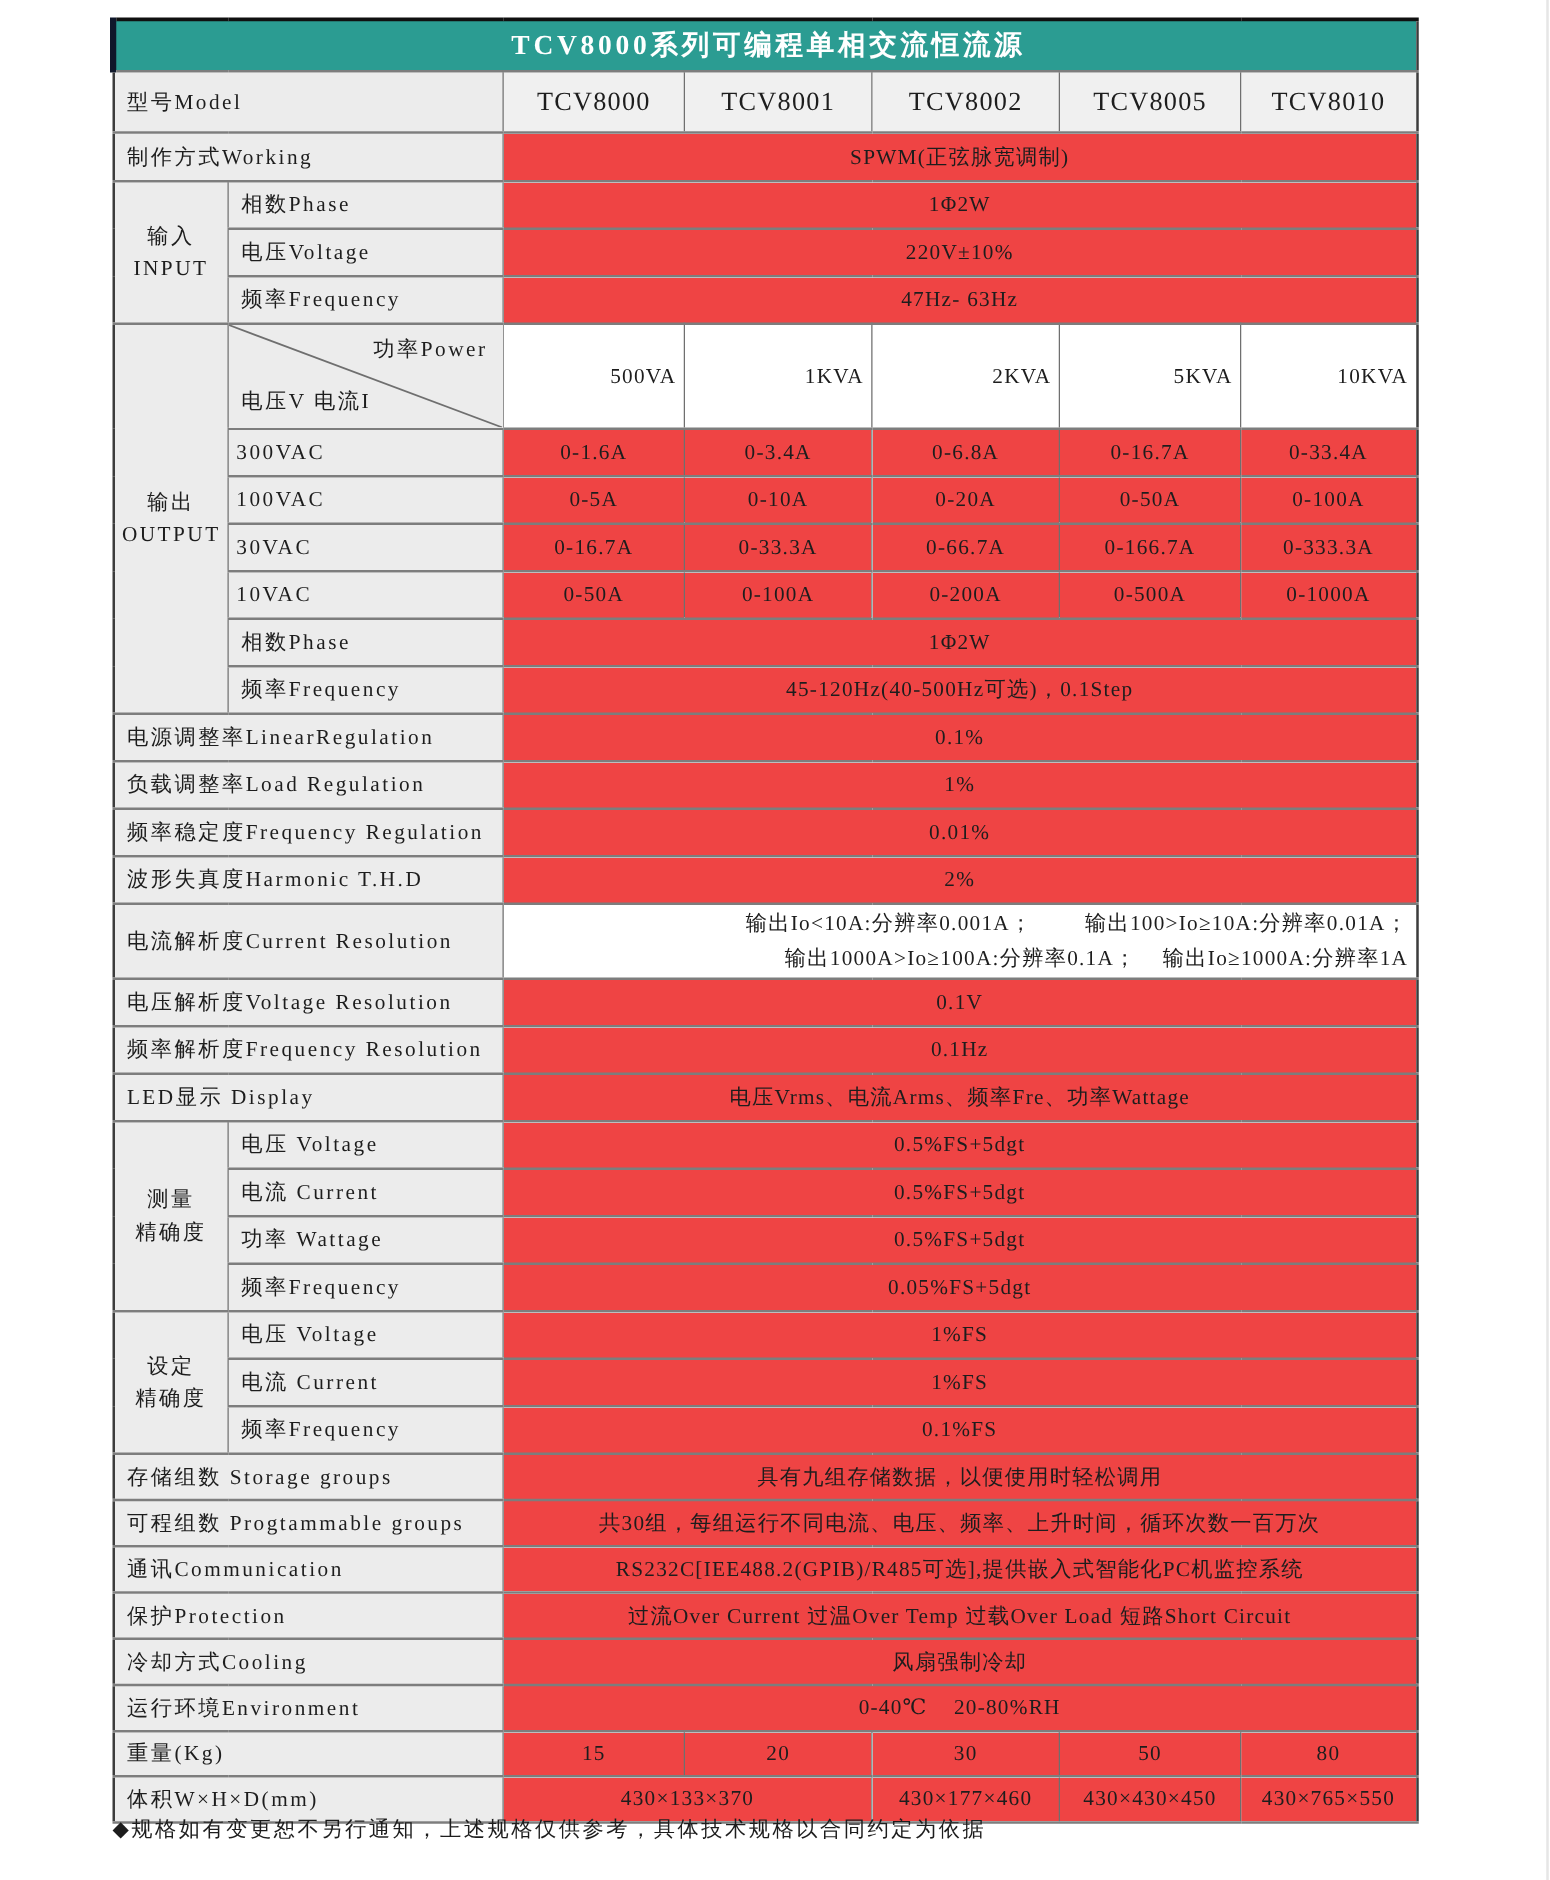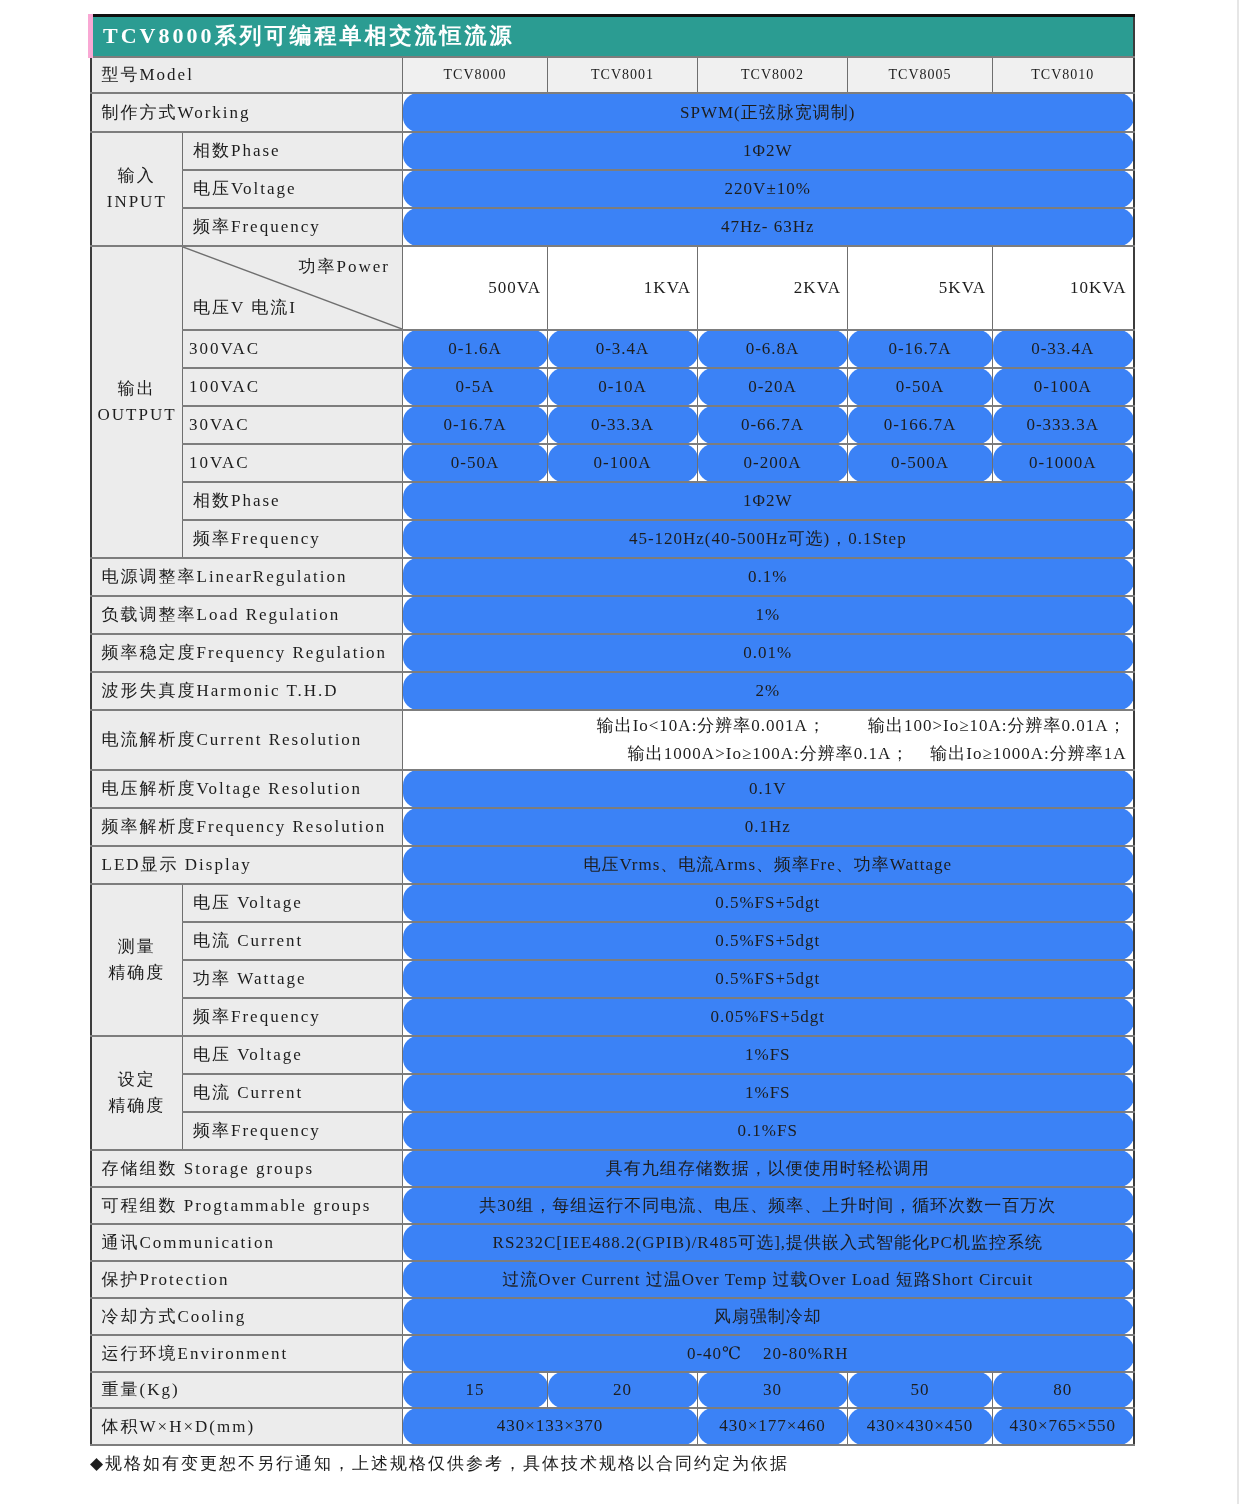--- a/index.html
+++ b/index.html
@@ -10,33 +10,33 @@
   }
   .page-edge { position:absolute; right:1px; top:0; width:2px; height:1504px; background:#e6e6e6; }
   .sheet { position:absolute; left:88px; top:14px; }
   table.spec { border-collapse:collapse; width:1043px; table-layout:fixed; border:2px solid #3c3c3c; }
   td {
     border-left:1px solid #6f6f6f; border-right:1px solid #6f6f6f;
     border-top:2px solid #7d7d7d; border-bottom:2px solid #7d7d7d;
     font-size:17px; padding:0 6px; letter-spacing:1px; overflow:hidden;
   }
   tr { height:38px; }
-  tr.rh-title{ height:41px; } tr.rh-35{ height:36px; } tr.rh-39{ height:39px; }
+  tr.rh-title{ height:41px; } tr.rh-35{ height:49px; } tr.rh-39{ height:39px; }
   tr.rh-84{ height:84px; } tr.rh-60{ height:60px; } tr.rh-37{ height:37px; } tr.rh-36{ height:36px; }
   .title-cell {
     background:#2b9c92; color:#ffffff; font-size:22px; font-weight:bold;
     letter-spacing:3px; padding-left:10px;
-    border-left:5px solid #f9a8d4; border-top:3px solid #101010;
+    border-left:5px solid #0f172a; border-top:3px solid #101010;text-align:center;
   }
   .lab   { background:#ececec; text-align:left; padding-left:10px; letter-spacing:2px; }
   .lab-c { background:#ececec; text-align:left; letter-spacing:2px; }
   .grp   { background:#ececec; text-align:center; letter-spacing:2px; line-height:26px; }
-  .val   { background:#3b82f6; text-align:center;border-radius:15px; }
+  .val   { background:#ef4444; text-align:center; }
   .val-pre { white-space:pre; }
-  .model-cell { background:#f0f0f0; text-align:center; font-size:14px; letter-spacing:1px; }
+  .model-cell { background:#f0f0f0; text-align:center; font-size:21px; letter-spacing:1px; }
   .power-head { background:#ffffff; text-align:right; }
   .val-left { background:#ffffff; text-align:right; padding-left:14px; }
   .res-line { line-height:28px; white-space:pre; }
   .diag { background:#ececec; position:relative; padding:0; }
   .diag svg.diag-line { position:absolute; left:0; top:0; width:100%; height:100%; }
   .corner-top    { position:absolute; top:8px;  right:12px; letter-spacing:2px; }
   .corner-bottom { position:absolute; bottom:10px; left:10px; letter-spacing:2px; }
   .footnote { position:absolute; left:90px; top:1452px; font-size:17px; letter-spacing:2px; color:#1d1d1d; }
 </style>
 </head>

